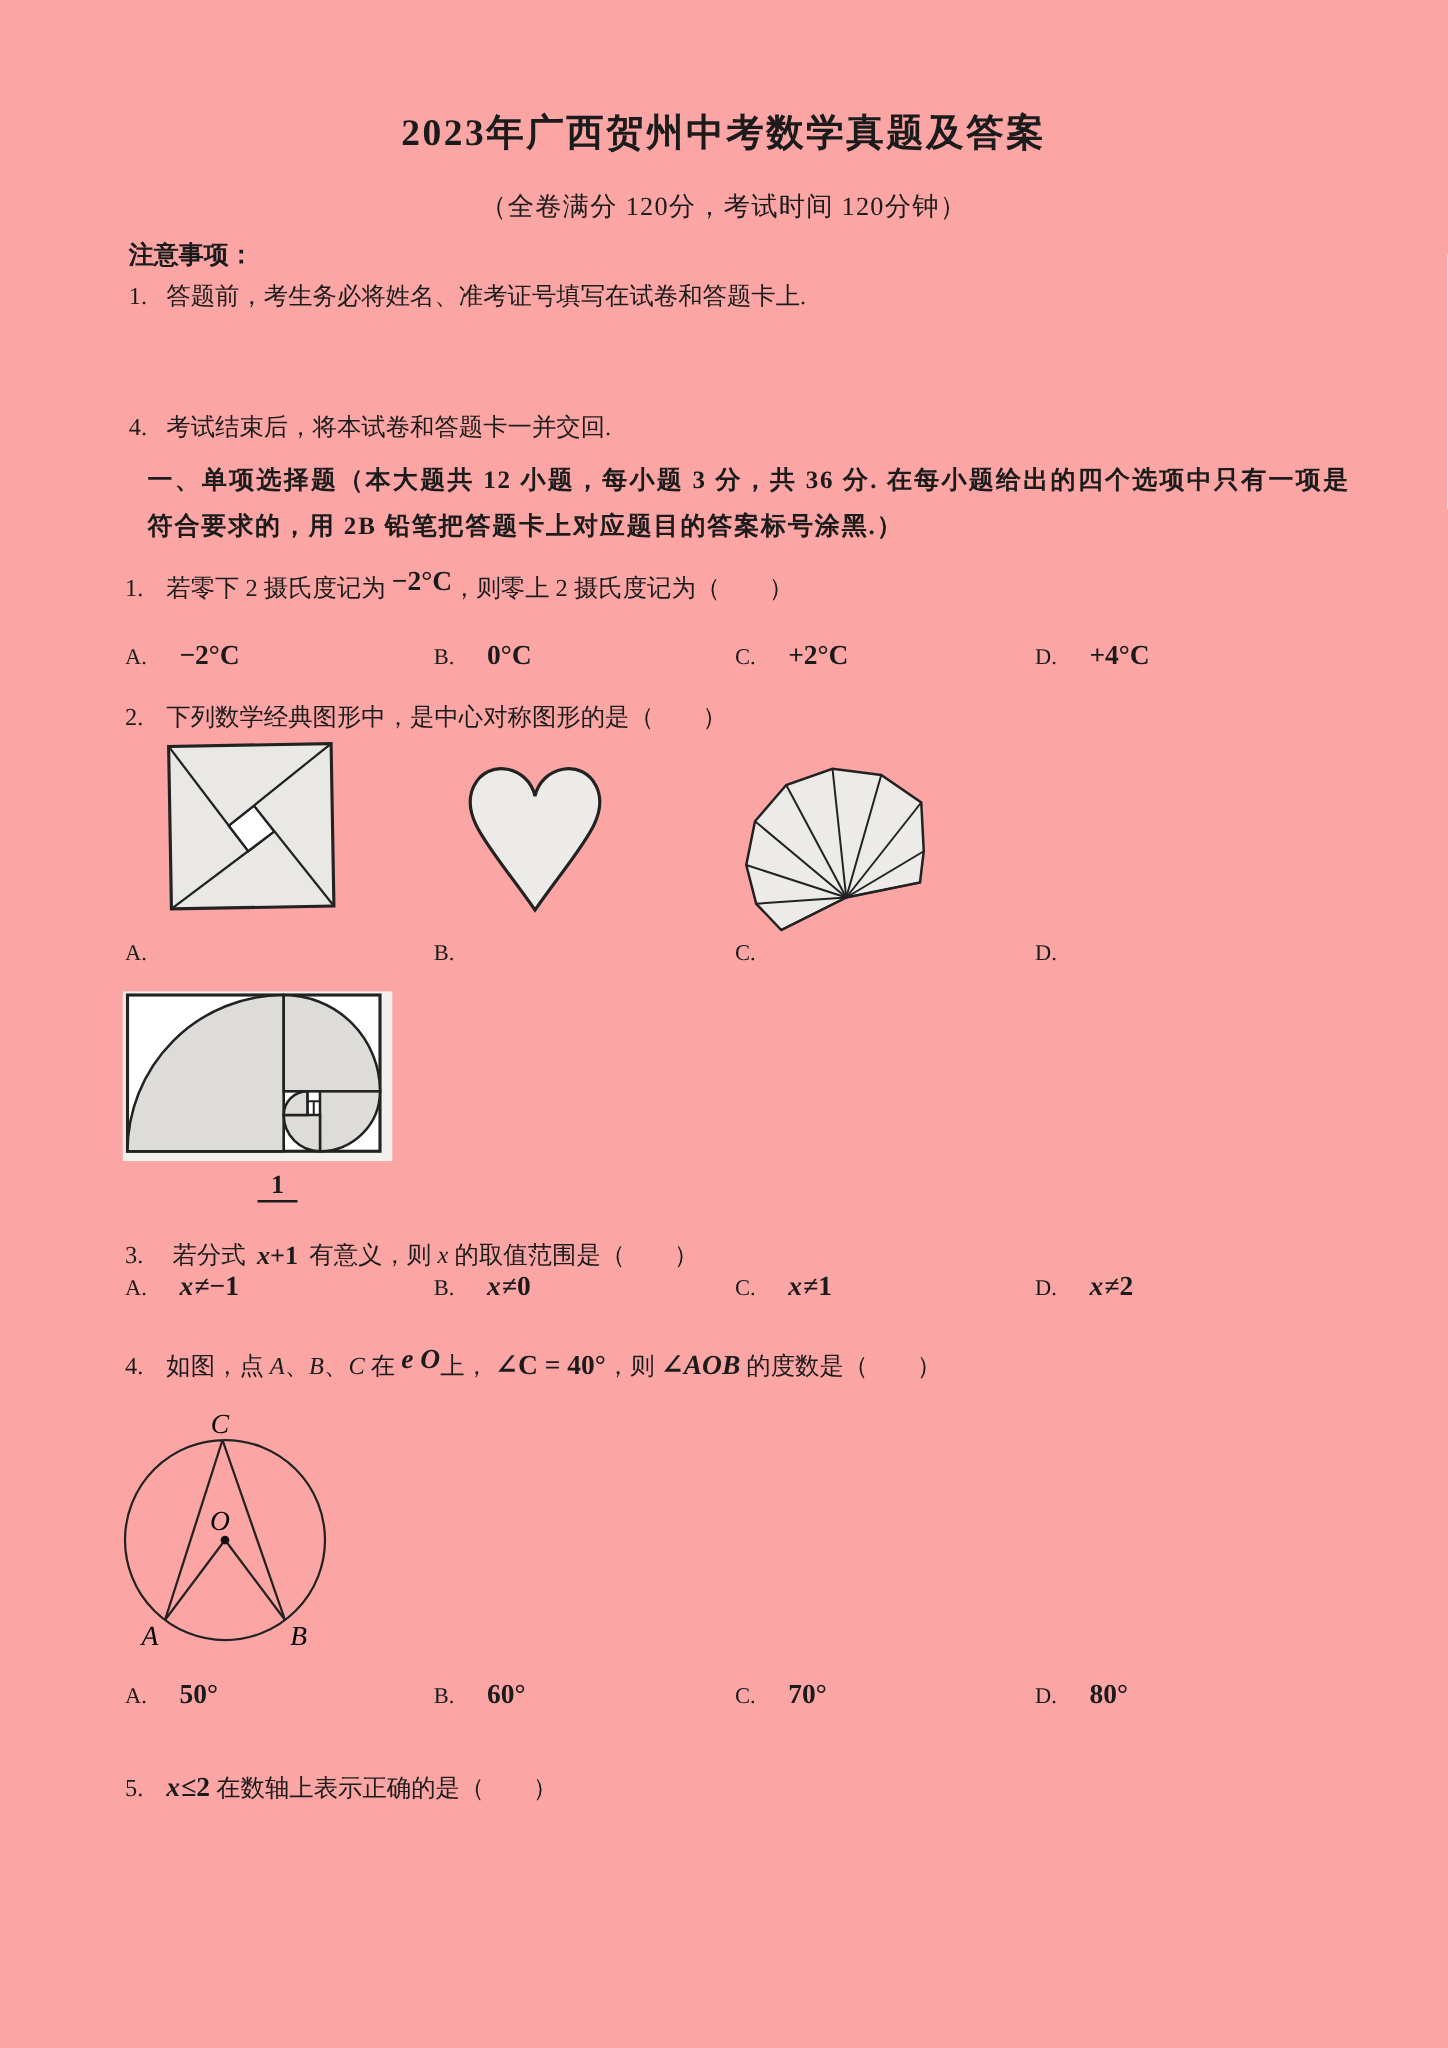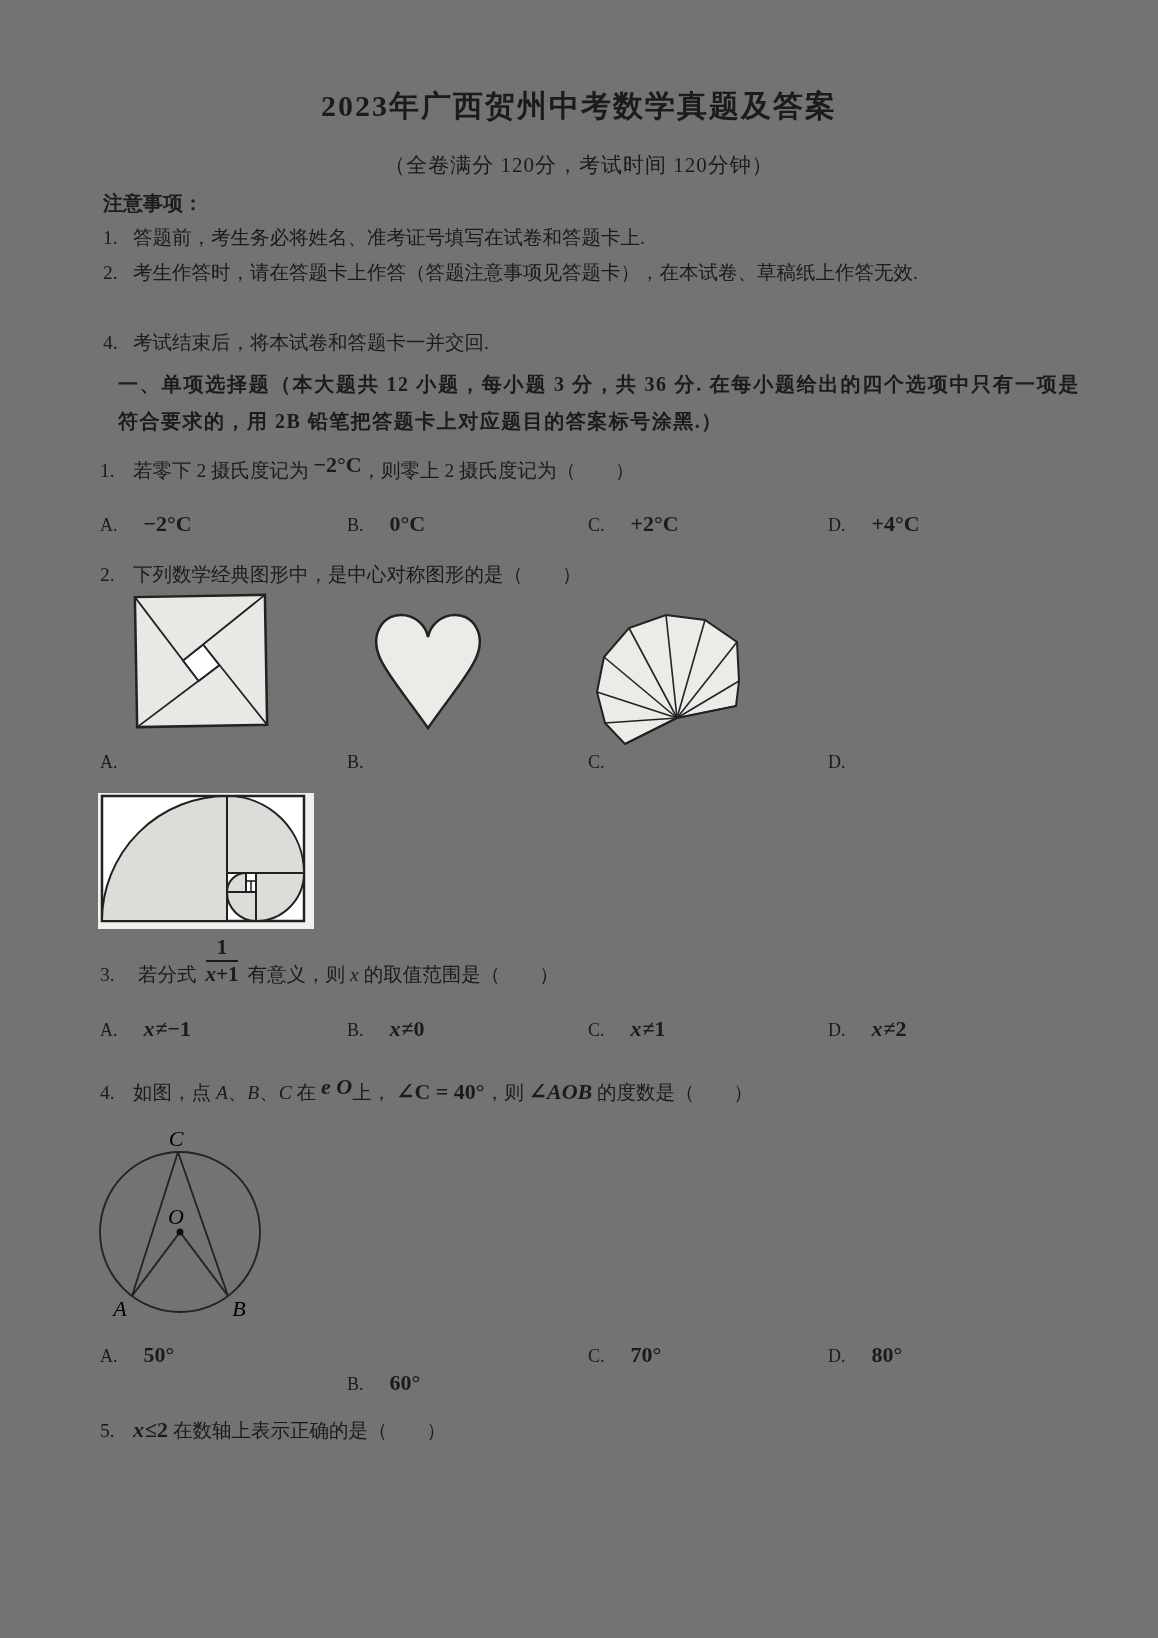--- a/index.html
+++ b/index.html
@@ -1,16 +1,16 @@
 <!DOCTYPE html>
 <html><head>
 <meta charset="utf-8">
 <style>
   html,body{margin:0;padding:0;background:#ffffff;}
-  .page{position:relative;width:1158px;height:1638px;background:#737373;overflow:hidden;
+  .page{position:relative;width:1158px;height:1638px;background:#fca5a5;overflow:hidden;
         font-family:"Liberation Serif","DejaVu Serif",serif;color:#1b1b1b;}
   .abs{position:absolute;}
   .center{left:0;width:1158px;text-align:center;}
   .title{font-size:30px;font-weight:bold;letter-spacing:2px;}
   .subtitle{font-size:21px;letter-spacing:1px;}
   .cn{font-size:19.5px;line-height:1.3;}
   .notice-head{font-size:20px;font-weight:bold;}
   .nrow{left:103px;width:950px;}
   .nnum{display:inline-block;width:30px;font-size:19.5px;}
   .section{left:100px;width:962px;font-size:20px;font-weight:bold;line-height:37px;
@@ -23,39 +23,36 @@
   .oval{font-family:"Liberation Serif","DejaVu Serif","DejaVu Sans",serif;
         font-weight:bold;font-size:22px;margin-left:26px;}
   .oval i{font-style:italic;margin-right:1px;}
   .figlab{font-size:18px;}
   .qflex{display:flex;align-items:flex-end;gap:5px;}
   .qflex .cn{line-height:1.2;}
   .frac{display:inline-flex;flex-direction:column;align-items:stretch;text-align:center;
         font-family:"Liberation Serif","DejaVu Serif","DejaVu Sans",serif;
         font-weight:bold;font-size:21px;line-height:1.1;margin:0 4px;}
   .fnum{border-bottom:2px solid #1b1b1b;padding:0 4px 1px 4px;}
-  .fden{padding-top:1px;}
+  .fden{padding-top:1px;margin-top:30px;}
   .fden i,.frac i{font-style:italic;}
   .inlineq{white-space:nowrap;}
   svg text{font-family:"Liberation Serif","DejaVu Serif",serif;}
 </style>
 </head>
 <body>
 
 <div class="page">
 
   <div class="abs center title" style="top:86px;">2023年广西贺州中考数学真题及答案</div>
   <div class="abs center subtitle" style="top:151px;">（全卷满分 120分，考试时间 120分钟）</div>
 
   <div class="abs notice-head" style="left:103px;top:190px;">注意事项：</div>
   <div class="abs nrow cn" style="top:225px;">
     <span class="nnum">1.</span><span>答题前，考生务必将姓名、准考证号填写在试卷和答题卡上.</span>
-  </div>
-  <div class="abs nrow cn" style="top:260px;">
-    <span class="nnum">2.</span><span>考生作答时，请在答题卡上作答（答题注意事项见答题卡），在本试卷、草稿纸上作答无效.</span>
   </div>
   <div class="abs nrow cn" style="top:330px;">
     <span class="nnum">4.</span><span>考试结束后，将本试卷和答题卡一并交回.</span>
   </div>
 
   <div class="abs section" style="top:366px;">一、单项选择题（本大题共 12 小题，每小题 3 分，共 36 分. 在每小题给出的四个选项中只有一项是符合要求的，用 2B 铅笔把答题卡上对应题目的答案标号涂黑.）</div>
 
   <div class="abs cn" style="left:100px;top:456px;">
     <span class="qnum">1.</span><span>若零下 2 摄氏度记为</span>
     <span class="math sup">−2°C</span><span>，则零上 2 摄氏度记为（　　）</span>
@@ -175,21 +172,21 @@
     <circle cx="92" cy="112" r="3.5" fill="#111"></circle>
     <text x="88" y="26" font-size="22" font-style="italic" text-anchor="middle">C</text>
     <text x="88" y="104" font-size="22" font-style="italic" text-anchor="middle">O</text>
     <text x="32" y="196" font-size="22" font-style="italic" text-anchor="middle">A</text>
     <text x="151" y="196" font-size="22" font-style="italic" text-anchor="middle">B</text>
   </svg>
 
   <div class="abs opt" style="left:100px;top:1342px;text-align:right;">
     <span class="olabel">A.</span><span class="oval">50°</span>
   </div>
-  <div class="abs opt" style="left:347px;top:1342px;margin-top:28px;">
+  <div class="abs opt" style="left:347px;top:1342px;">
     <span class="olabel">B.</span><span class="oval">60°</span>
   </div>
   <div class="abs opt" style="left:588px;top:1342px;">
     <span class="olabel">C.</span><span class="oval">70°</span>
   </div>
   <div class="abs opt" style="left:828px;top:1342px;">
     <span class="olabel">D.</span><span class="oval">80°</span>
   </div>
 
   <div class="abs cn inlineq" style="left:100px;top:1416px;">

